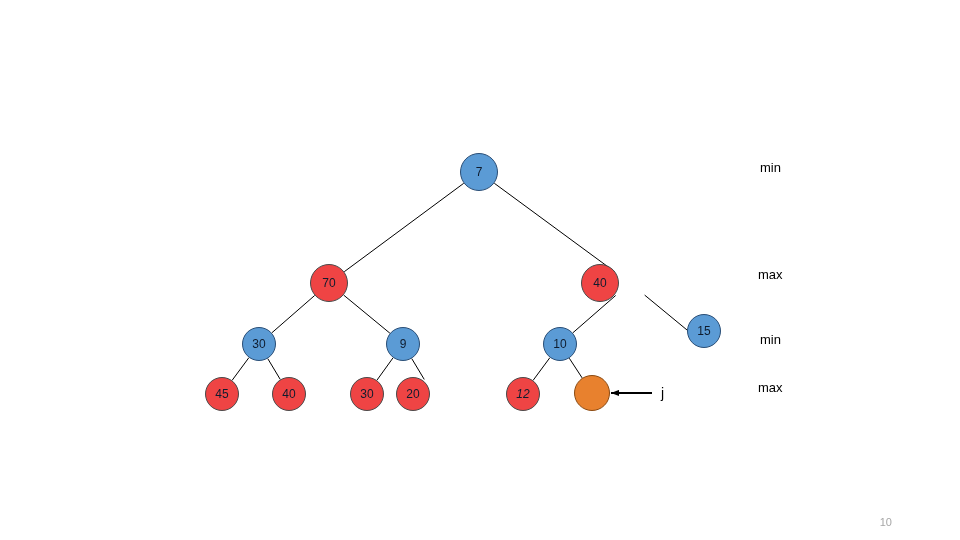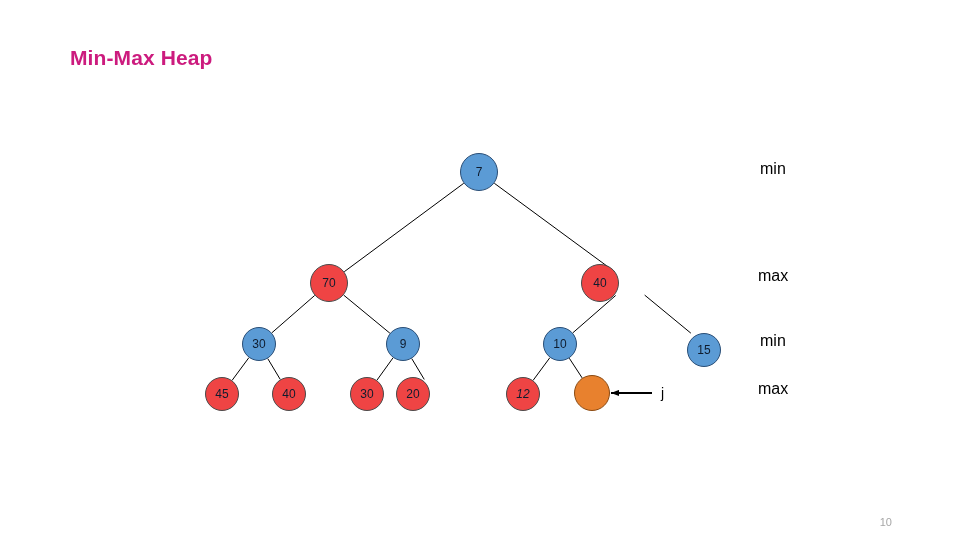--- a/index.html
+++ b/index.html
@@ -56,21 +56,21 @@
   .node.blue {
     background: #5B9BD5;
     border: 1px solid #2A4E76;
   }
   .node.orange {
     background: #E8812E;
     border: 1px solid #8A4A12;
   }
   .side-label {
     position: absolute;
-    font-size: 16px;
+    font-size: 13px;
     color: #000000;
     white-space: nowrap;
   }
   .point-label {
     position: absolute;
     font-size: 14px;
     color: #000000;
     white-space: nowrap;
   }
   #page-number {
@@ -79,21 +79,20 @@
     bottom: 12px;
     font-size: 11px;
     color: #A6A6A6;
   }
 </style>
 </head>
 <body>
 
 <div id="slide">
 
-  <div id="slide-title">Min-Max Heap</div>
 
   <svg id="diagram" viewBox="0 0 960 540" width="960" height="540" xmlns="http://www.w3.org/2000/svg">
     <defs>
       <marker id="arrowhead" markerWidth="9" markerHeight="7" refX="8" refY="3.5" orient="auto" markerUnits="userSpaceOnUse">
         <polygon points="8,3.5 0,0.4 0,6.6" fill="#000000"></polygon>
       </marker>
     </defs>
     <g id="edge-layer">
         <line x1="463.7270039151411" y1="183.3020171027956" x2="344.2729960848589" y2="271.6979828972044" stroke="#000000" stroke-width="1"></line>
         <line x1="494.308792233227" y1="183.25348303237217" x2="614.691207766773" y2="271.7465169676278" stroke="#000000" stroke-width="1"></line>
@@ -125,21 +124,21 @@
       </div>
       <div class="node blue" style="left: 242px; top: 327px; width: 34px; height: 34px;">
         <span>30</span>
       </div>
       <div class="node blue" style="left: 386px; top: 327px; width: 34px; height: 34px;">
         <span>9</span>
       </div>
       <div class="node blue" style="left: 543px; top: 327px; width: 34px; height: 34px;">
         <span>10</span>
       </div>
-      <div class="node blue" style="left: 687px; top: 333px; width: 34px; height: 34px;">
+      <div class="node blue" style="left: 687px; top: 314px; width: 34px; height: 34px;">
         <span>15</span>
       </div>
       <div class="node gray" style="left: 205px; top: 377px; width: 34px; height: 34px;">
         <span>45</span>
       </div>
       <div class="node gray" style="left: 272px; top: 377px; width: 34px; height: 34px;">
         <span>40</span>
       </div>
       <div class="node gray" style="left: 350px; top: 377px; width: 34px; height: 34px;">
         <span>30</span>

